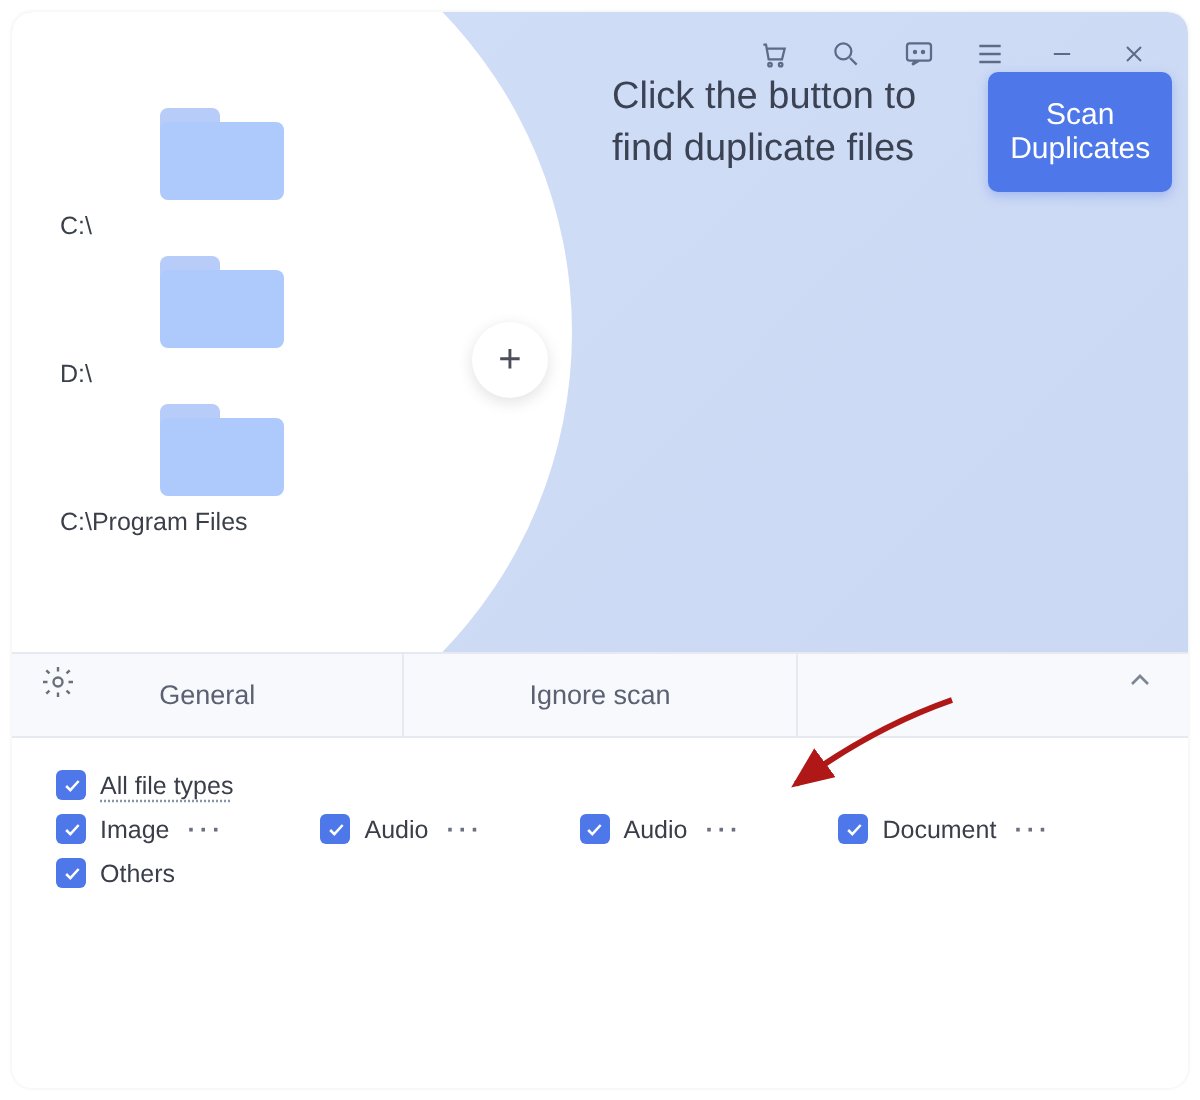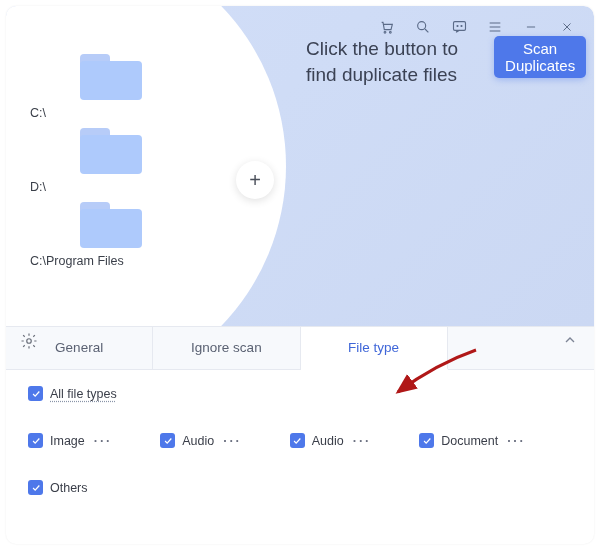--- a/index.html
+++ b/index.html
@@ -94,21 +94,21 @@
 
   .cta-col {
     flex:1;
     display:flex;flex-direction:row;
     justify-content:center;
     padding-left: 70px;
     gap:22px;
   }
   .cta-text { font-size:19px; color:#3b4254; line-height:1.35; }
   .scan-btn {
-    width: 160px; height:42px; border:none; border-radius:5px;
+    width: 160px; height:60px; border:none; border-radius:5px;
     background:#4e78ea; color:#fff; font-size:15px; cursor:pointer;
     box-shadow:0 2px 6px rgba(78,120,234,0.35);
   }
 
   .gear {
     position:absolute; left:14px; top:326px; z-index:7;
     color:#6a6f7a; cursor:pointer;
   }
   .collapse-caret{
     position:absolute; right:16px; top:326px; z-index:7;
@@ -129,21 +129,21 @@
   .tab:last-child{border-right:none;}
   .tab.active { background:#fff; color:#3f66d8; border-bottom:2px solid #fff; margin-bottom:-1px;}
 
   .arrow {
     position:absolute; left:380px; top:338px; z-index:8; pointer-events:none;
   }
 
   
   .filters {
     padding: 16px 22px 0 22px;
-    display:flex; flex-direction:column; gap:32px;
+    display:flex; flex-direction:column; gap:7px;
   }
   .filters-row { display:flex; gap:48px; flex-wrap:wrap; align-items:center;}
   .chk {
     display:flex;align-items:center;gap:7px;font-size:12.5px;color:#3a3e49;
   }
   .chk .box{
     width:15px;height:15px;border-radius:3px;background:#4e78ea;
     display:flex;align-items:center;justify-content:center;
   }
   .chk .box svg { stroke:#fff;}
@@ -232,21 +232,20 @@
   </span>
   <span class="collapse-caret">
     <svg width="16" height="16" viewBox="0 0 24 24" fill="none" stroke="currentColor" stroke-width="2">
         <path d="M6 15l6-6 6 6"></path>
       </svg>
   </span>
 
   <div class="tabs">
     <div class="tab">General</div>
     <div class="tab">Ignore scan</div>
-    <div class="tab active">File type</div>
     <div class="tab"></div>
   </div>
 
   <svg class="arrow" width="100" height="60">
     <defs>
         <marker id="ah" markerWidth="8" markerHeight="8" refX="6" refY="3" orient="auto">
           <path d="M0,0 L7,3 L0,6 Z" fill="#b01818"></path>
         </marker>
       </defs>
     <path d="M90,6 Q50,20 12,48" stroke="#b01818" stroke-width="3" fill="none" marker-end="url(#ah)"></path>

